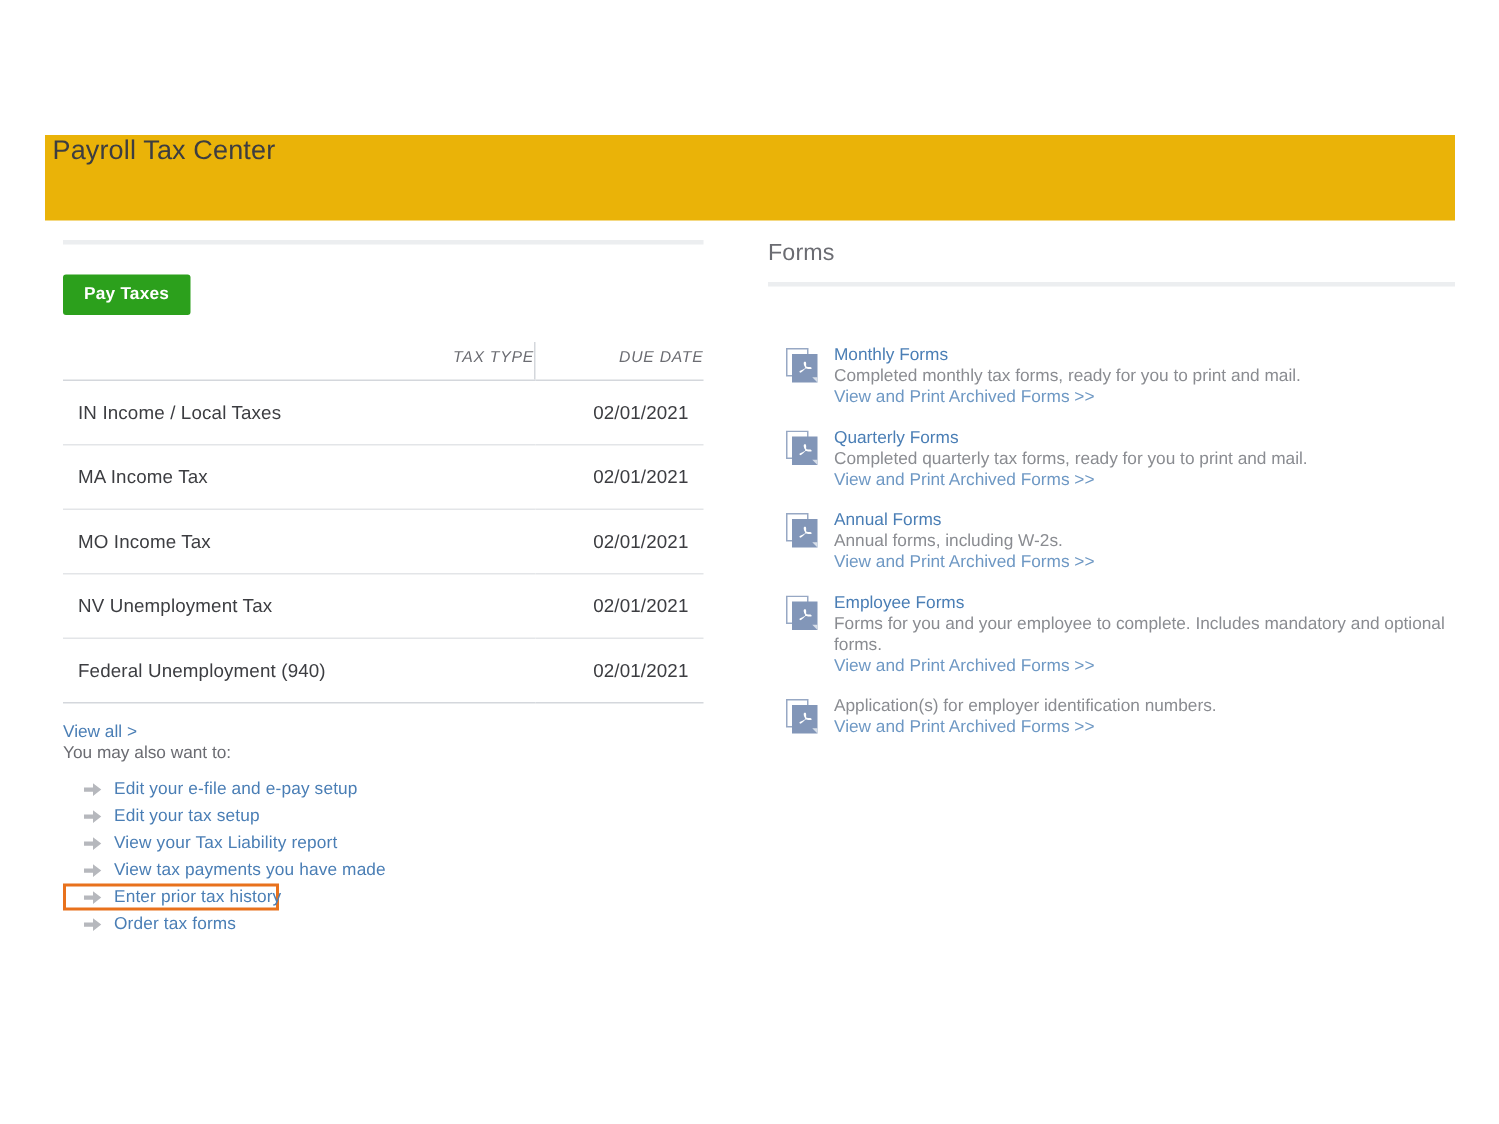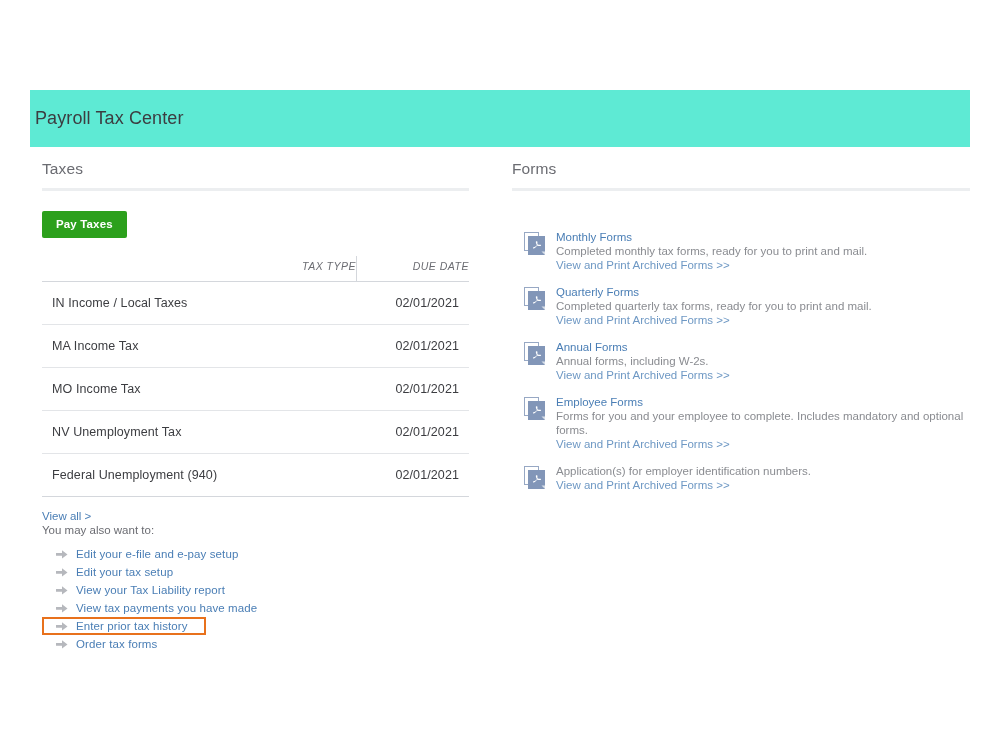--- a/index.html
+++ b/index.html
@@ -16,24 +16,23 @@
     position: relative;
   }
 
   
   .page-header {
     position: absolute;
     left: 30px;
     top: 90px;
     width: 940px;
     height: 57px;
-    background: #5eead4;
+    background: #eab308;
     box-sizing: border-box;
     display: flex;
-    align-items: center;
   }
   .page-header .title {
     font-size: 18px;
     font-weight: 400;
     color: #3c3d41;
     padding-left: 5px;
     letter-spacing: 0.1px;
   }
 
   
@@ -139,21 +138,21 @@
     display: flex;
     align-items: center;
     padding: 3px 6px 3px 14px;
     box-sizing: border-box;
     width: 148px;
     position: relative;
   }
   .also-item.highlight {
     border: 2px solid #e8711c;
     padding: 1px 10px 1px 12px;
-    width: 164px;
+    width: 144px;
   }
   .arrow-icon {
     flex: 0 0 auto;
     margin-right: 8px;
     display: inline-block;
     line-height: 0;
   }
   .also-link {
     font-size: 11.5px;
     color: #4a7eb5;
@@ -204,21 +203,20 @@
 </head>
 <body>
 
 <div class="page-header">
   <div class="title">Payroll Tax Center</div>
 </div>
 
 <div class="columns">
 
   <div class="col-left">
-    <div class="section-title">Taxes</div>
     <div class="section-rule"></div>
 
     <div class="btn-row">
       <button class="btn-pay">Pay Taxes</button>
     </div>
 
     <table class="tax-table">
       <thead>
         <tr>
           <th>TAX TYPE</th>

